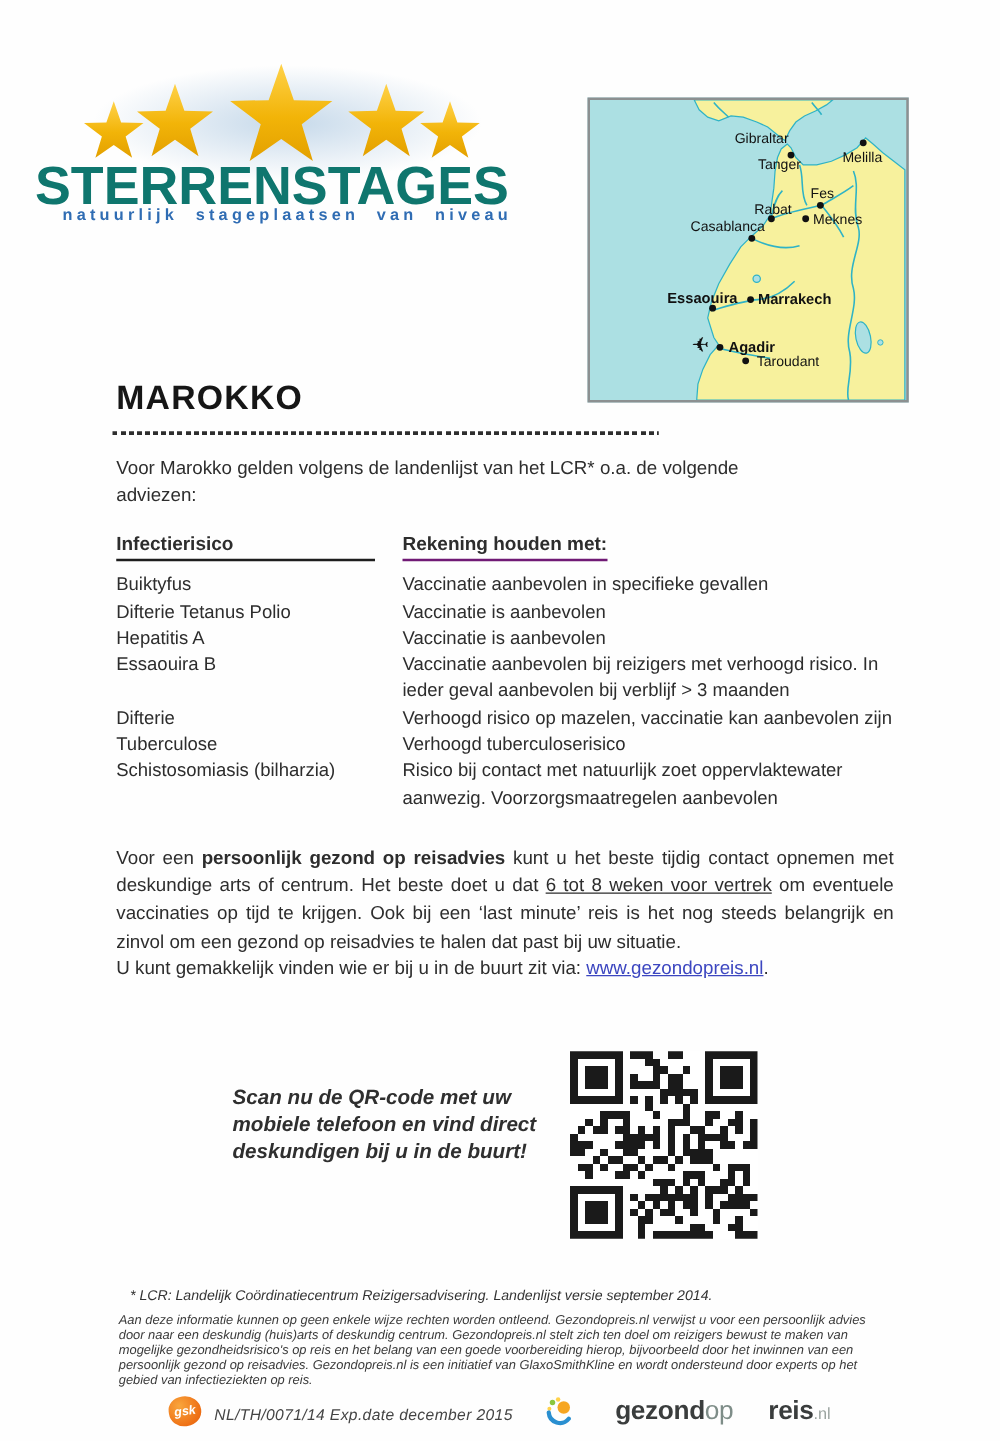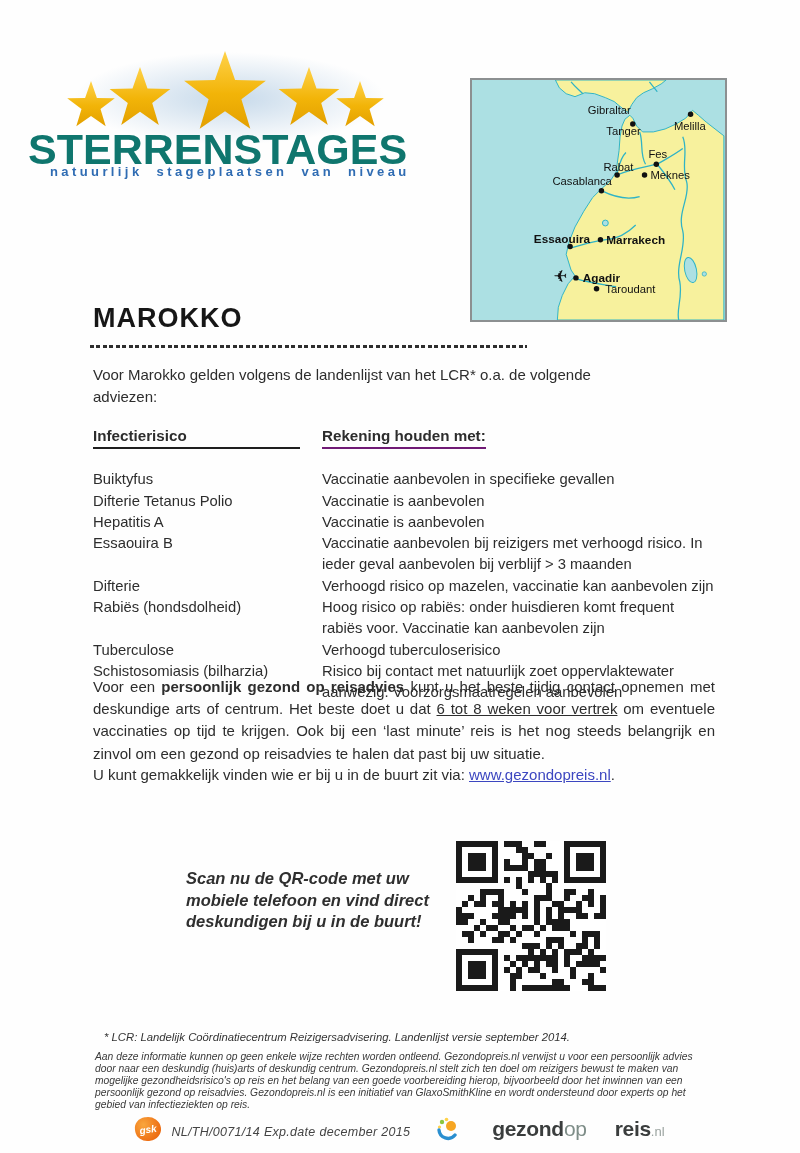--- a/index.html
+++ b/index.html
@@ -26,21 +26,21 @@
      letter-spacing:1px;color:#161616;}
   .dashes{position:absolute;left:90px;top:345px;width:437px;height:3px;
      background:repeating-linear-gradient(90deg,#2e2e2e 0 4px,transparent 4px 6.5px);}
   .intro{position:absolute;left:93px;top:364px;width:560px;font-size:15px;line-height:21.5px;}
 
   .table{position:absolute;left:93px;top:425px;width:622px;font-size:14.8px;line-height:21.3px;}
   .trow{display:grid;grid-template-columns:229px 1fr;}
   .thead .tcell{font-weight:bold;font-size:15.2px;}
   .thead .tcell:first-child .hline{display:inline-block;min-width:207px;border-bottom:2px solid #1e1e1e;padding-bottom:1px;}
   .thead .tcell:last-child .hline{display:inline-block;border-bottom:2px solid #701a75;padding-bottom:1px;}
-  .thead{margin-bottom:20px;}
+  .thead{margin-bottom:9px;}
 
   .advice{position:absolute;left:93px;top:676px;width:622px;font-size:15px;line-height:22.2px;
      text-align:justify;}
   .advice .b{font-weight:bold;}
   .advice .u{text-decoration:underline;}
   .linkline{position:absolute;left:93px;top:766px;width:640px;font-size:15px;}
   .linkline a{color:#3c46c0;text-decoration:underline;cursor:pointer;}
 
   
   .qr-caption{position:absolute;left:186px;top:868px;width:260px;font-size:16.5px;line-height:21.5px;
@@ -161,24 +161,20 @@
           <div class="tcell">Hepatitis A</div>
           <div class="tcell">Vaccinatie is aanbevolen</div>
         </div>
         <div class="trow">
           <div class="tcell">Essaouira B</div>
           <div class="tcell">Vaccinatie aanbevolen bij reizigers met verhoogd risico. In ieder geval aanbevolen bij verblijf &gt; 3 maanden</div>
         </div>
         <div class="trow">
           <div class="tcell">Difterie</div>
           <div class="tcell">Verhoogd risico op mazelen, vaccinatie kan aanbevolen zijn</div>
-        </div>
-        <div class="trow">
-          <div class="tcell">Rabiës (hondsdolheid)</div>
-          <div class="tcell">Hoog risico op rabiës: onder huisdieren komt frequent rabiës voor. Vaccinatie kan aanbevolen zijn</div>
         </div>
         <div class="trow">
           <div class="tcell">Tuberculose</div>
           <div class="tcell">Verhoogd tuberculoserisico</div>
         </div>
         <div class="trow">
           <div class="tcell">Schistosomiasis (bilharzia)</div>
           <div class="tcell">Risico bij contact met natuurlijk zoet oppervlaktewater aanwezig. Voorzorgsmaatregelen aanbevolen</div>
         </div>
       </div>

